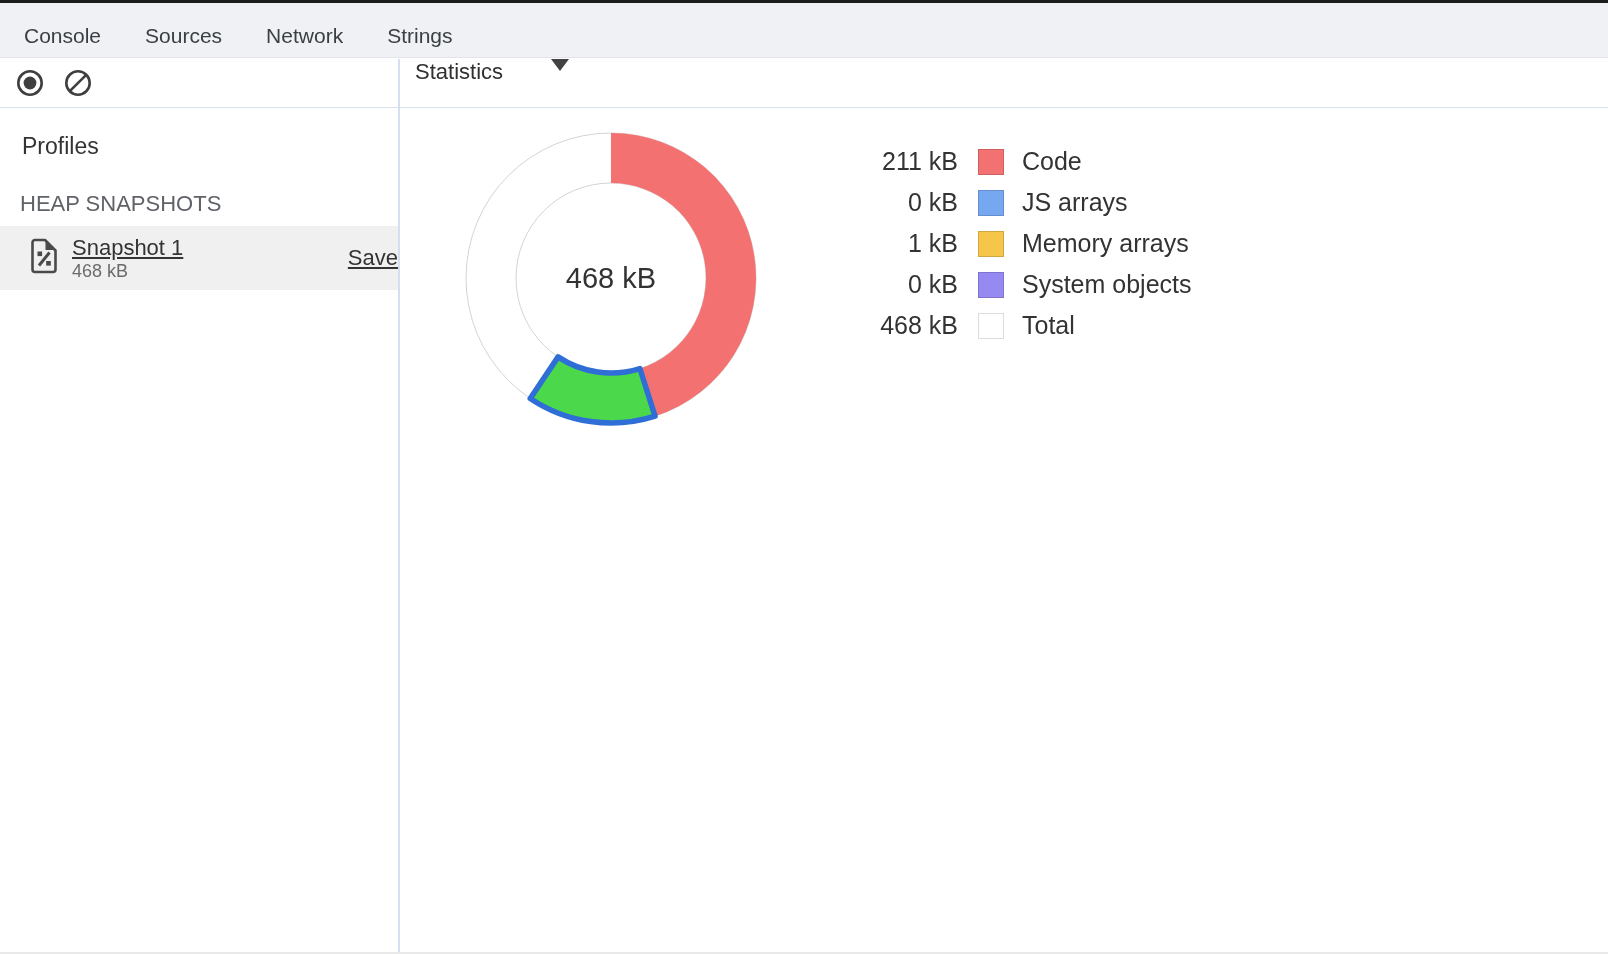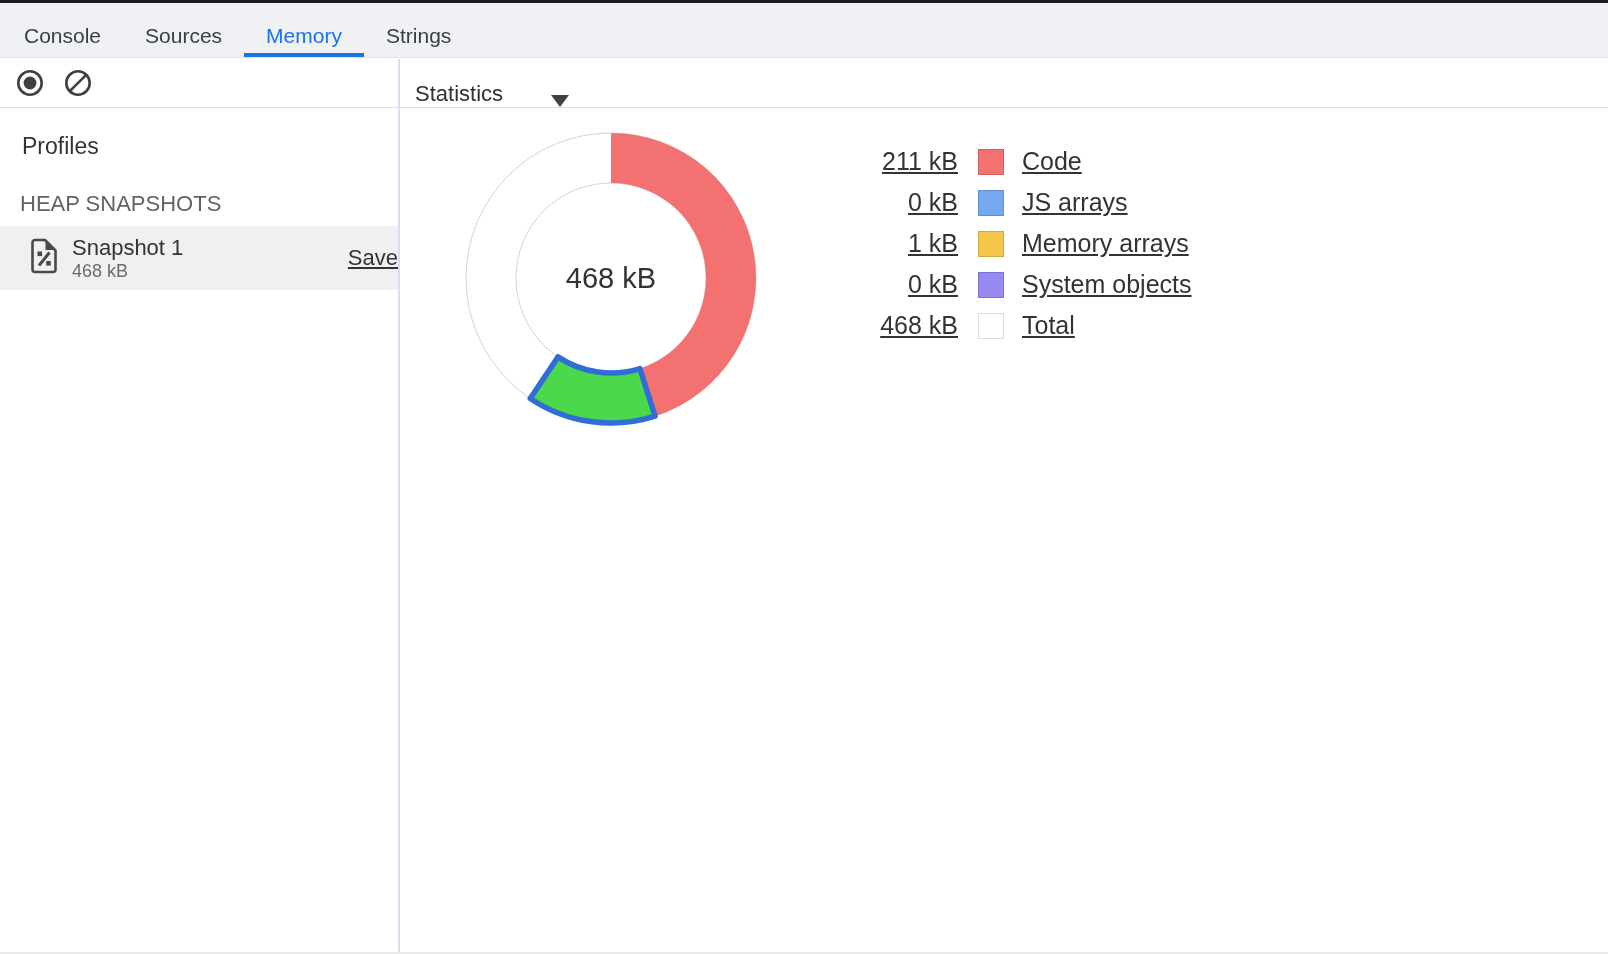--- a/index.html
+++ b/index.html
@@ -16,64 +16,64 @@
   .tab:first-child { margin-left: 2px; }
   .tab.active { color: #1a73e8; border-bottom-color: #1a73e8; }
 
   
   .toolbar { position: absolute; left: 0; top: 59px; width: 1608px; height: 49px;
     background: #fff; border-bottom: 1px solid #d7e0f0; }
   .icon-btn { position: absolute; top: 10px; width: 28px; height: 28px; cursor: pointer; }
   .record-btn { left: 16px; }
   .clear-btn { left: 64px; }
   .stats-control { position: absolute; left: 415px; top: 0; height: 48px;
-    display: flex; align-items: flex-end; cursor: pointer; }
+    display: flex; align-items: flex-start; cursor: pointer; }
   .stats-label { font-size: 22px; color: #303030; }
   .dd-triangle { margin-left: 48px; width: 0; height: 0;
     border-left: 9px solid transparent; border-right: 9px solid transparent;
     border-top: 12px solid #424242; }
 
   
   .v-divider { position: absolute; left: 398px; top: 59px; bottom: 0; width: 2px; background: #d6dff0; }
 
   
   .sidebar { position: absolute; left: 0; top: 109px; width: 394px; bottom: 0; background: #fff; }
   .profiles-title { position: absolute; left: 22px; top: 24px; font-size: 23px; color: #333; }
   .section-title { position: absolute; left: 20px; top: 82px; font-size: 22px; color: #5f6368; }
   .snapshot-row { position: absolute; left: 0; top: 117px; width: 398px; height: 64px;
     background: #f0f0f0; display: flex; align-items: center; cursor: pointer; }
   .snap-icon { margin-left: 29px; flex: 0 0 auto; }
   .snap-text { margin-left: 13px; display: flex; flex-direction: column; }
-  .snap-title { font-size: 22px; color: #333; line-height: 26px; }
+  .snap-title { font-size: 22px; color: #333; line-height: 26px; text-decoration: underline; }
   .snap-size { font-size: 18px; color: #6b6b6b; line-height: 20px; }
   .save-link { margin-left: auto; font-size: 22px; color: #333;
     text-decoration: underline; cursor: pointer; }
 
   
   .main { position: absolute; left: 400px; top: 109px; right: 0; bottom: 0; background: #fff; }
   .donut { position: absolute; left: 51px; top: 9px; }
-  .legend { position: absolute; left: 458px; top: 32px; text-decoration: underline; }
+  .legend { position: absolute; left: 458px; top: 32px; }
   .legend-row { display: flex; align-items: center; height: 41px; }
   .legend-value { width: 100px; text-align: right; font-size: 25px; color: #333; }
   .legend-swatch { width: 26px; height: 26px; margin-left: 20px;
     border: 1px solid rgba(0,0,0,0.15); flex: 0 0 auto; }
   .legend-label { margin-left: 18px; font-size: 25px; color: #333; white-space: nowrap; }
   .legend-row.selected .legend-value, .legend-row.selected .legend-label { font-weight: bold; }
 
   .bottom-strip { position: absolute; left: 0; bottom: 0; width: 1608px; height: 2px; background: #e9e9e9; }
 </style>
 </head>
 <body>
 
 <div class="top-strip"></div>
 
 <div class="tabbar">
   <div class="tab">Console</div>
   <div class="tab">Sources</div>
-  <div class="tab active">Memory</div>
+  <div class="tab">Network</div>
   <div class="tab">Strings</div>
 </div>
 
 <div class="toolbar">
   <div class="icon-btn record-btn">
     <svg width="28" height="28" viewBox="0 0 28 28">
       <circle cx="14" cy="14" r="11.7" fill="none" stroke="#3f3f3f" stroke-width="2.6"></circle>
       <circle cx="14" cy="14" r="6.4" fill="#3f3f3f"></circle>
     </svg>
   </div>

